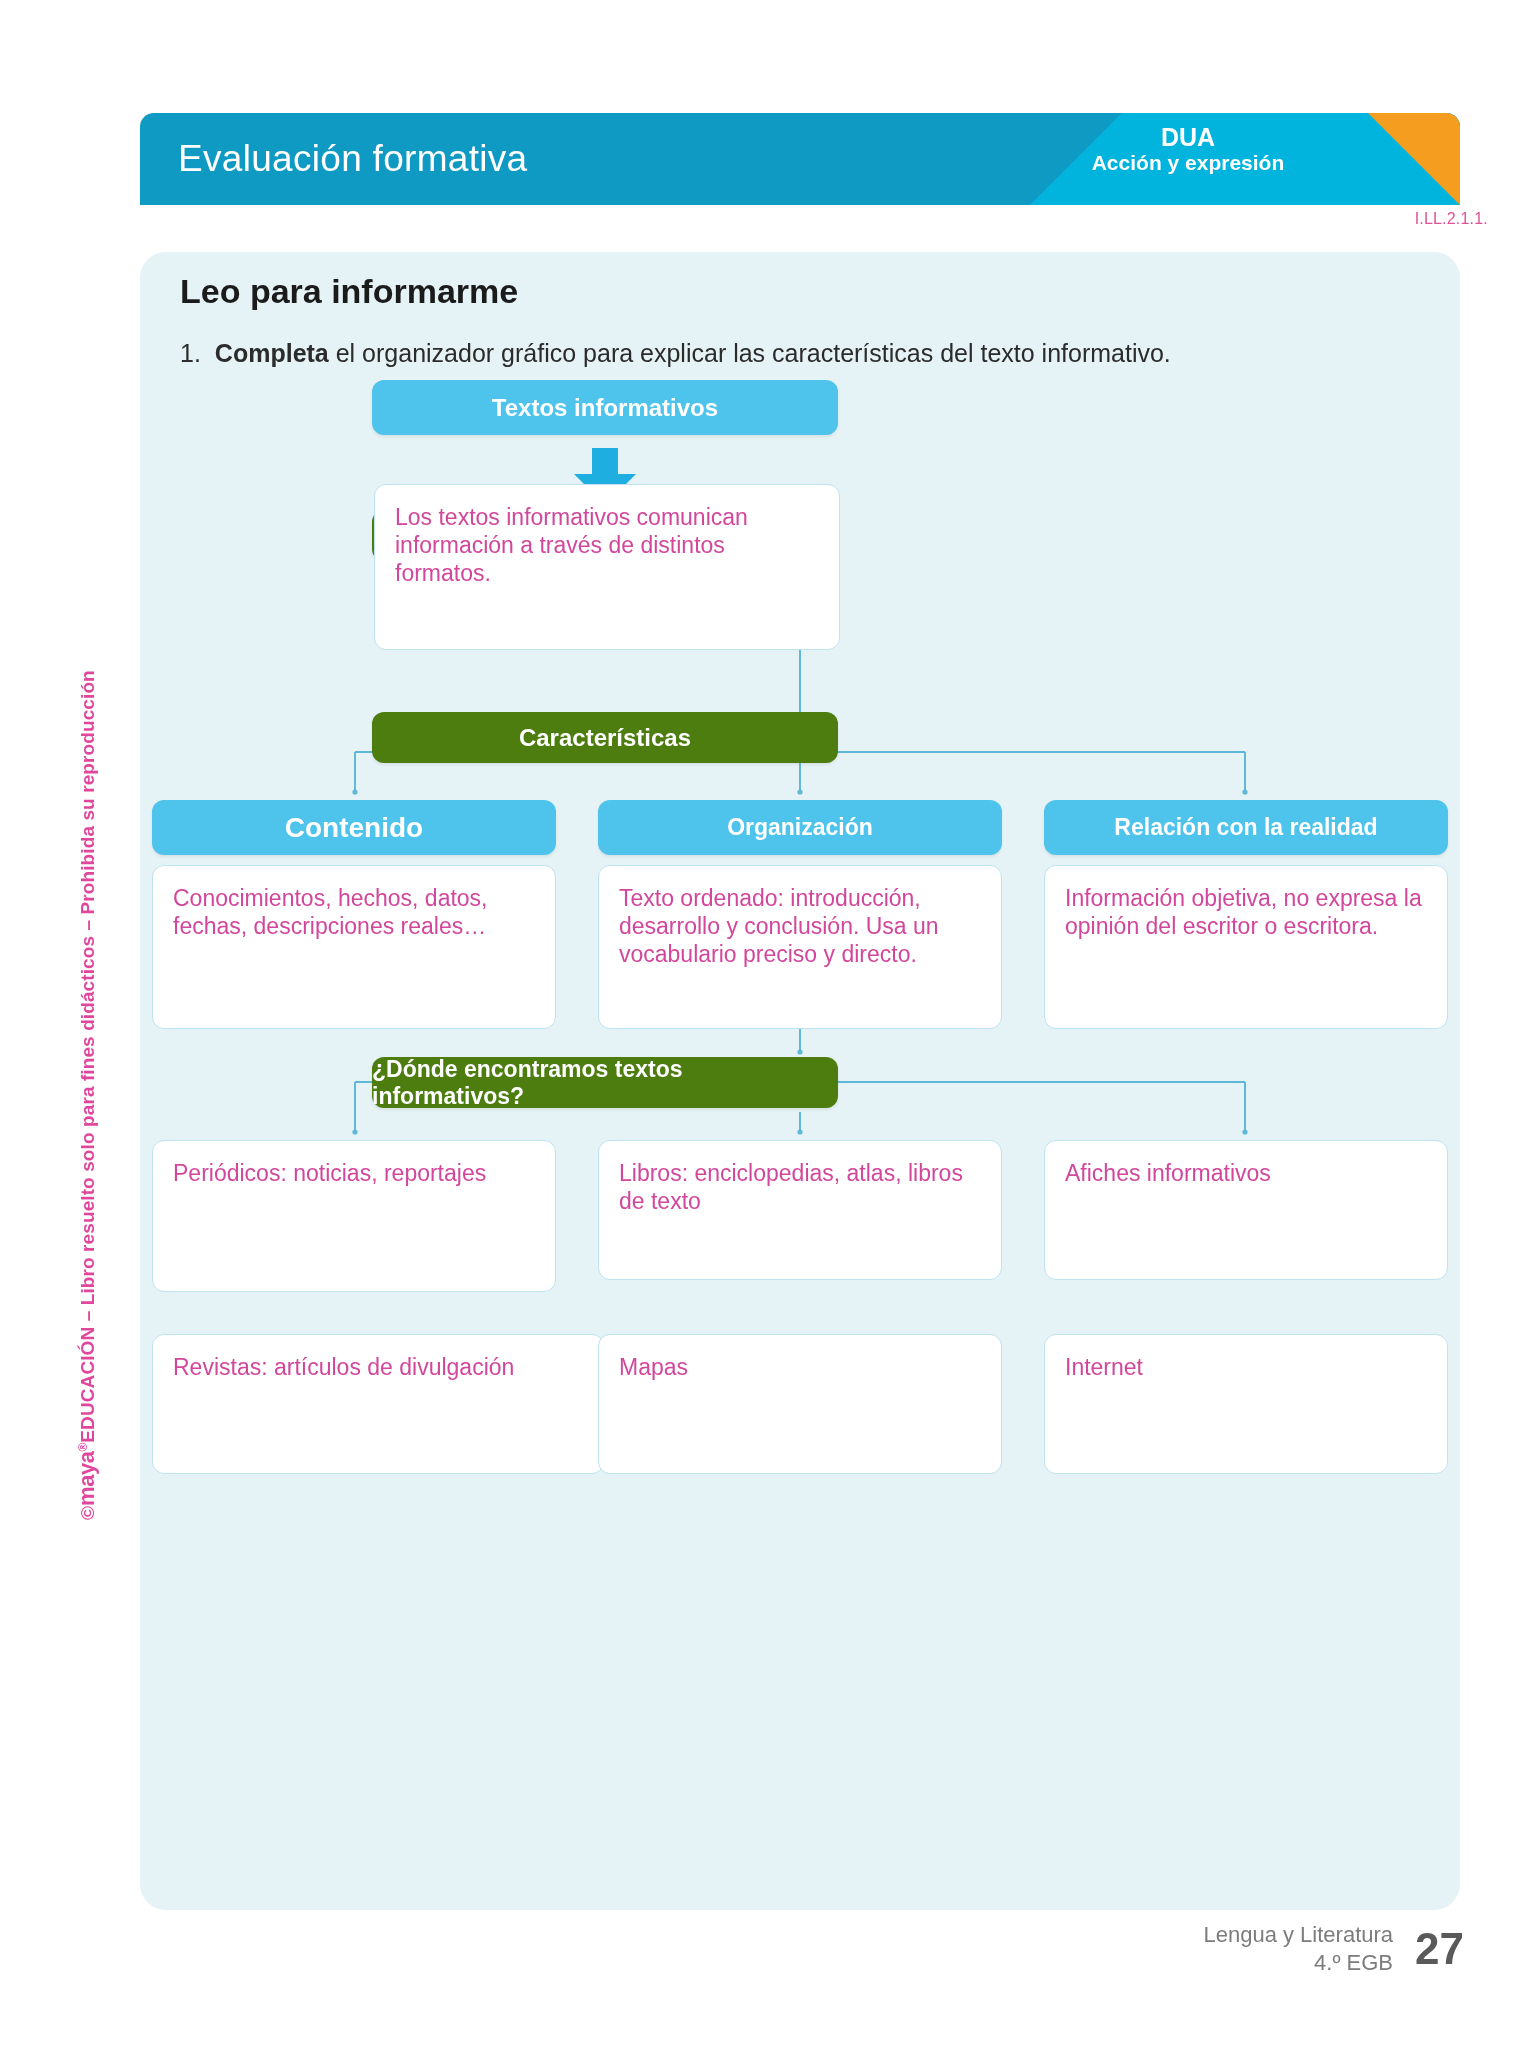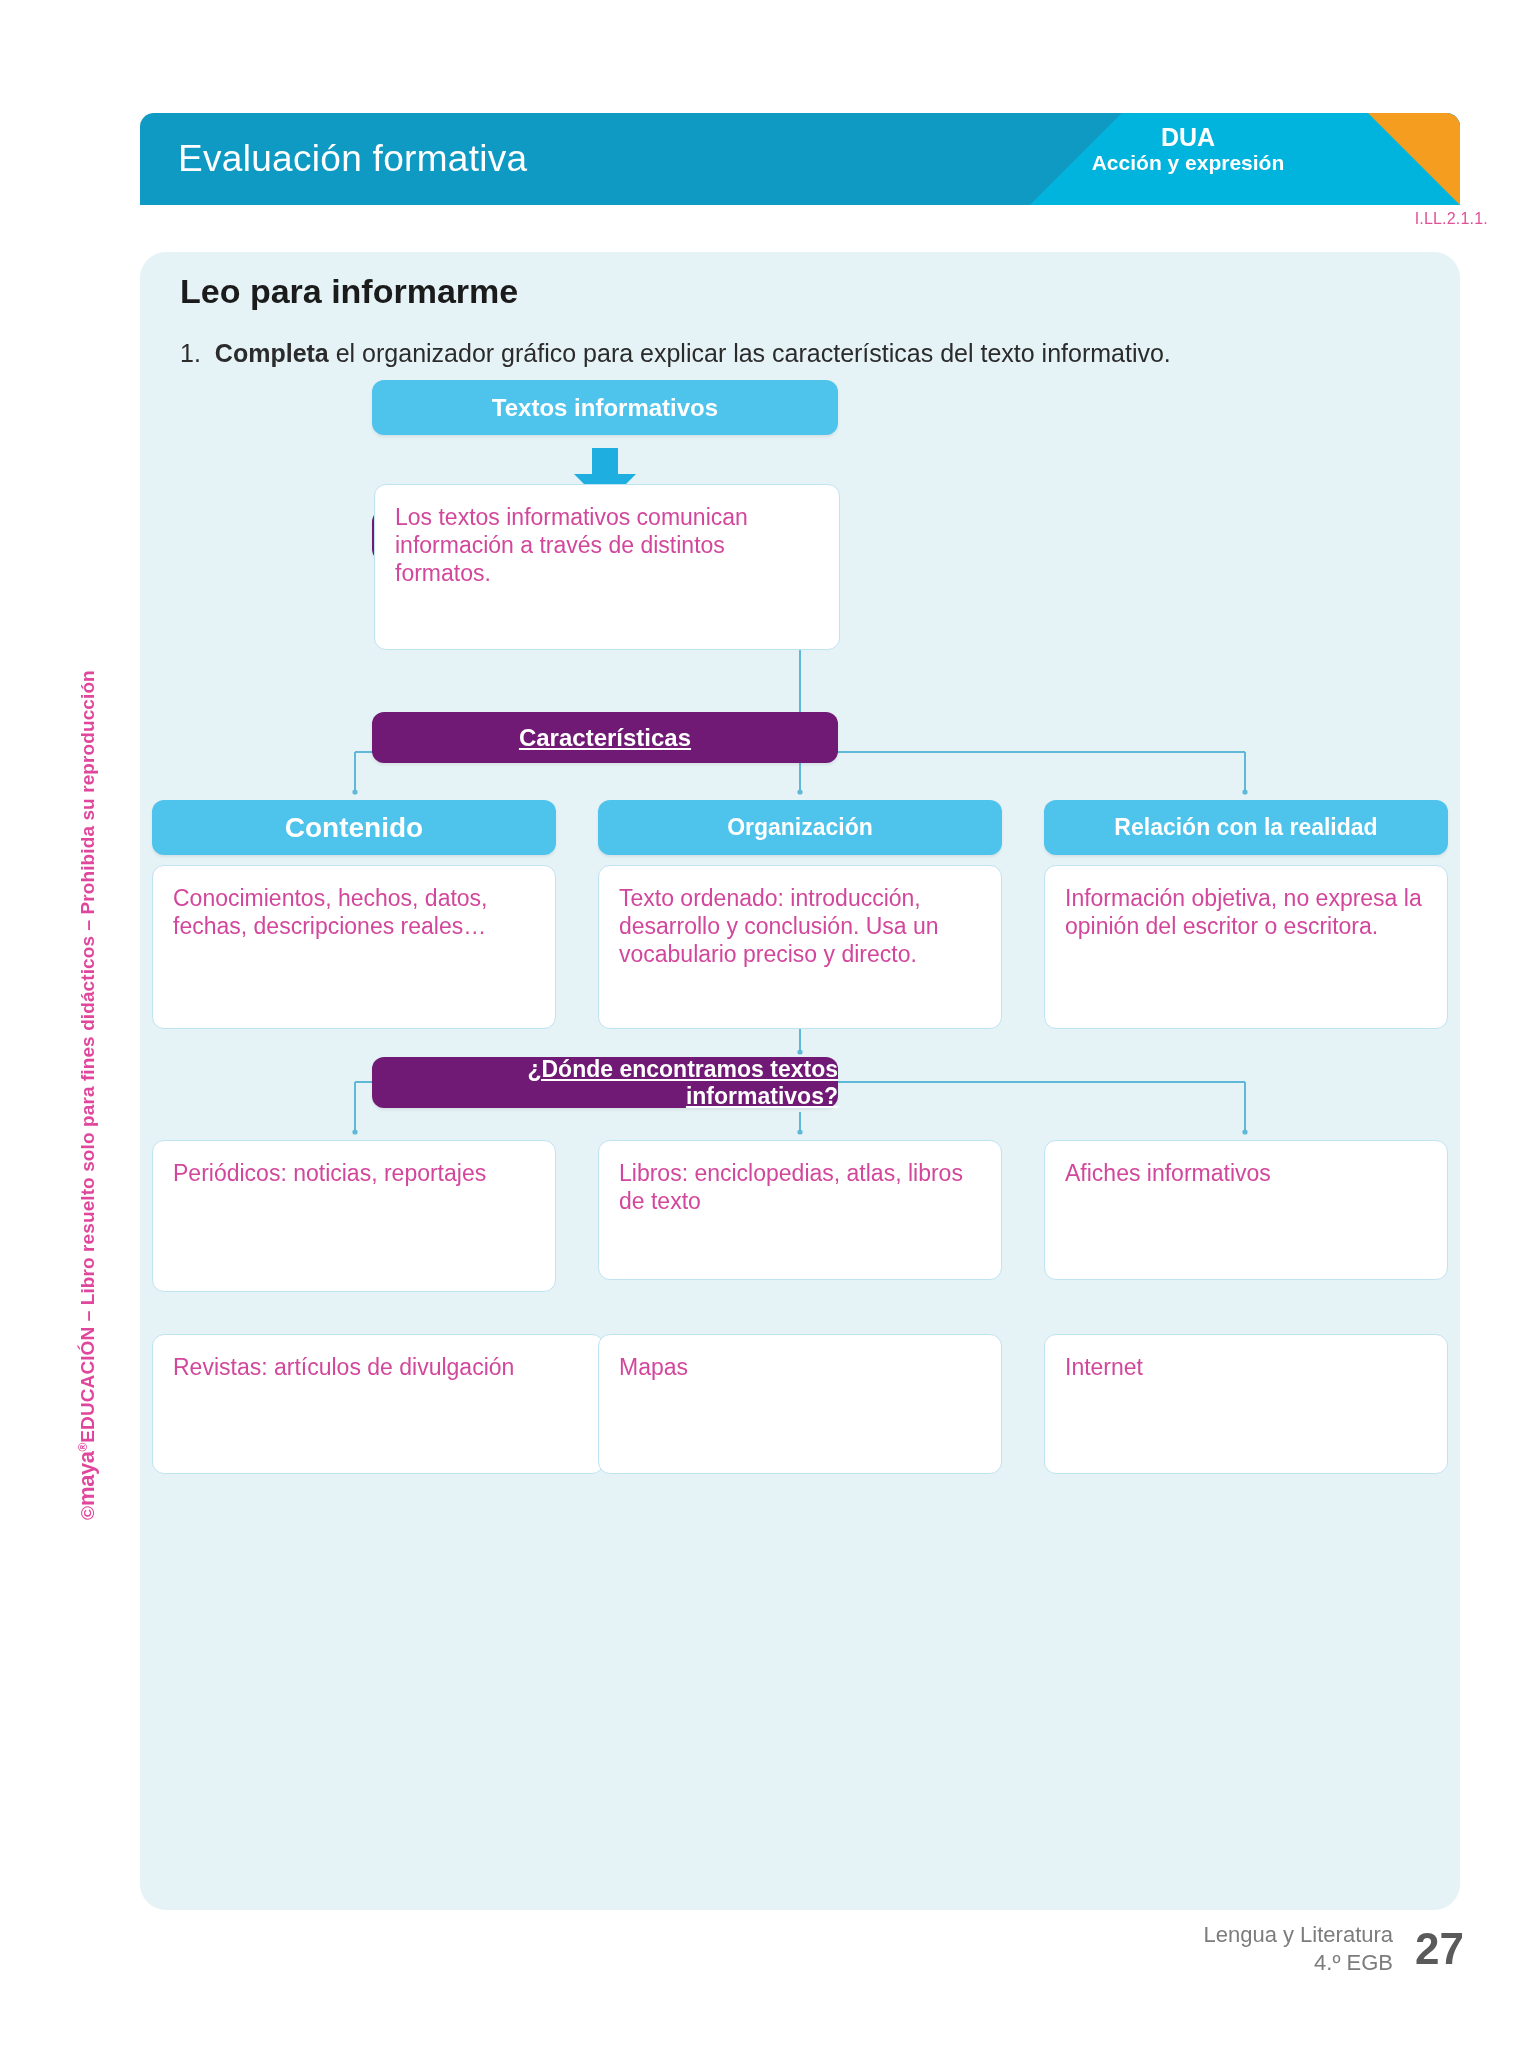--- a/index.html
+++ b/index.html
@@ -133,25 +133,25 @@
 
   .node {
     position: absolute;
     box-sizing: border-box;
     border-radius: 12px;
     display: flex;
     align-items: center;
     justify-content: center;
     color: #ffffff;
     font-weight: bold;
-    text-align: right;
+    text-align: left;
     box-shadow: 0 2px 3px rgba(0,0,0,0.07);
   }
   .node.dark { background: #4ec3ec; }
-  .node.light { background: #701a75; text-decoration: underline; }
+  .node.light { background: #4d7c0f; }
 
   .answerbox {
     position: absolute;
     box-sizing: border-box;
     background: #ffffff;
     border: 1.5px solid #bfe3f2;
     border-radius: 12px;
     padding: 18px 20px 10px 20px;
     color: #d2479b;
     font-size: 23px;

